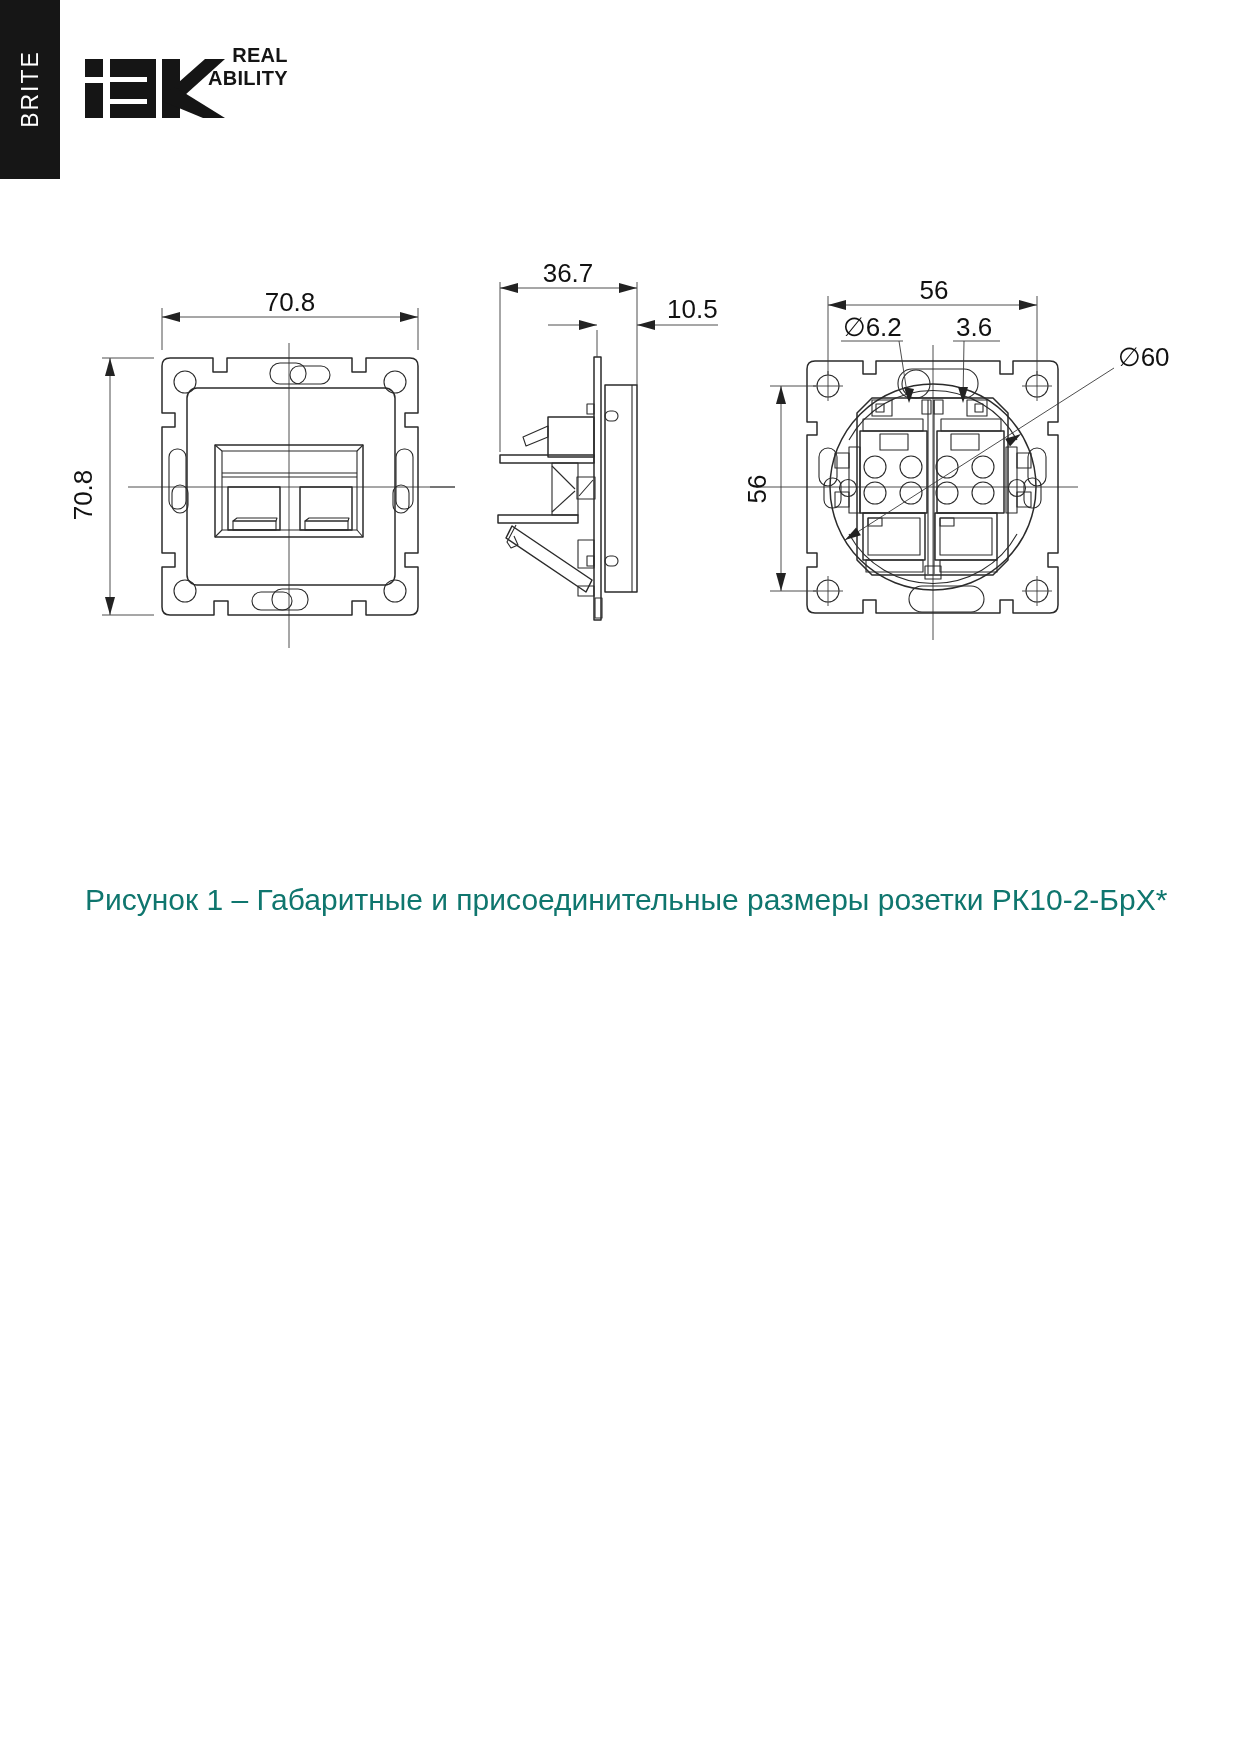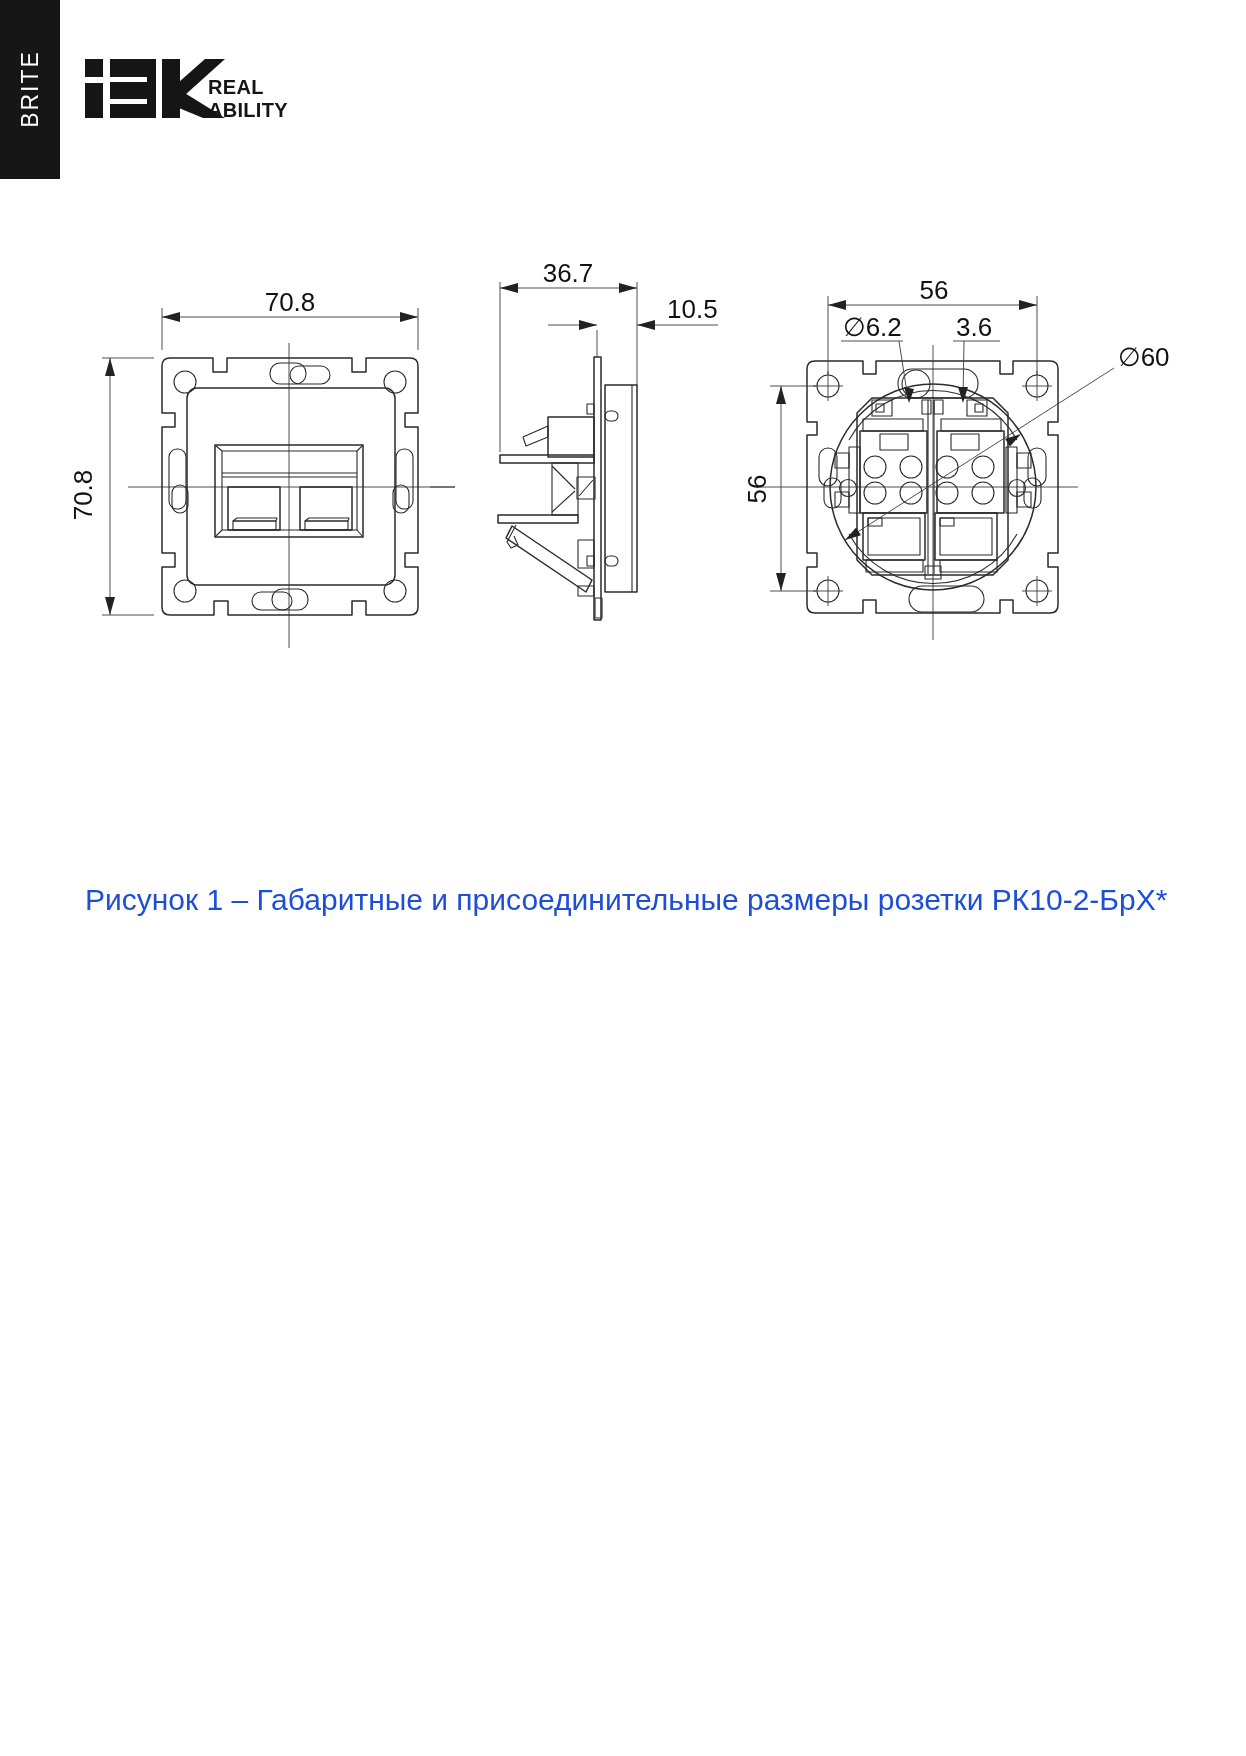--- a/index.html
+++ b/index.html
@@ -11,25 +11,25 @@
   .brand-bar{
     position:absolute;left:0;top:0;width:60px;height:179px;background:#161616;
   }
   .brand-bar span{
     position:absolute;left:30px;top:89px;
     transform:translate(-50%,-50%) rotate(-90deg);
     color:#fff;font-size:23px;letter-spacing:2px;font-weight:400;white-space:nowrap;
   }
   .logo-svg{position:absolute;left:85px;top:59px;}
   .tagline{
-    position:absolute;left:208px;top:76px;
-    font-size:20px;font-weight:bold;line-height:23px;letter-spacing:0.3px;color:#151515;
+    position:absolute;left:208px;top:44px;
+    font-size:20px;font-weight:bold;line-height:23px;letter-spacing:0.3px;color:#151515;text-align:right;
   }
   .caption{
-    position:absolute;left:85px;top:883px;font-size:30px;color:#1d4ed8;white-space:nowrap;
+    position:absolute;left:85px;top:883px;font-size:30px;color:#0f766e;white-space:nowrap;
   }
   .drawing{position:absolute;left:0;top:0;}
   
   .ol{stroke:#2b2b2b;stroke-width:1.5;fill:none;stroke-linejoin:round;}
   .ol2{stroke:#2b2b2b;stroke-width:1.1;fill:none;stroke-linejoin:round;}
   .thin{stroke:#3a3a3a;stroke-width:0.9;fill:none;}
   .arrow{fill:#222;stroke:none;}
   .dimtext{font-size:26px;fill:#111;}
 </style>
 </head>

